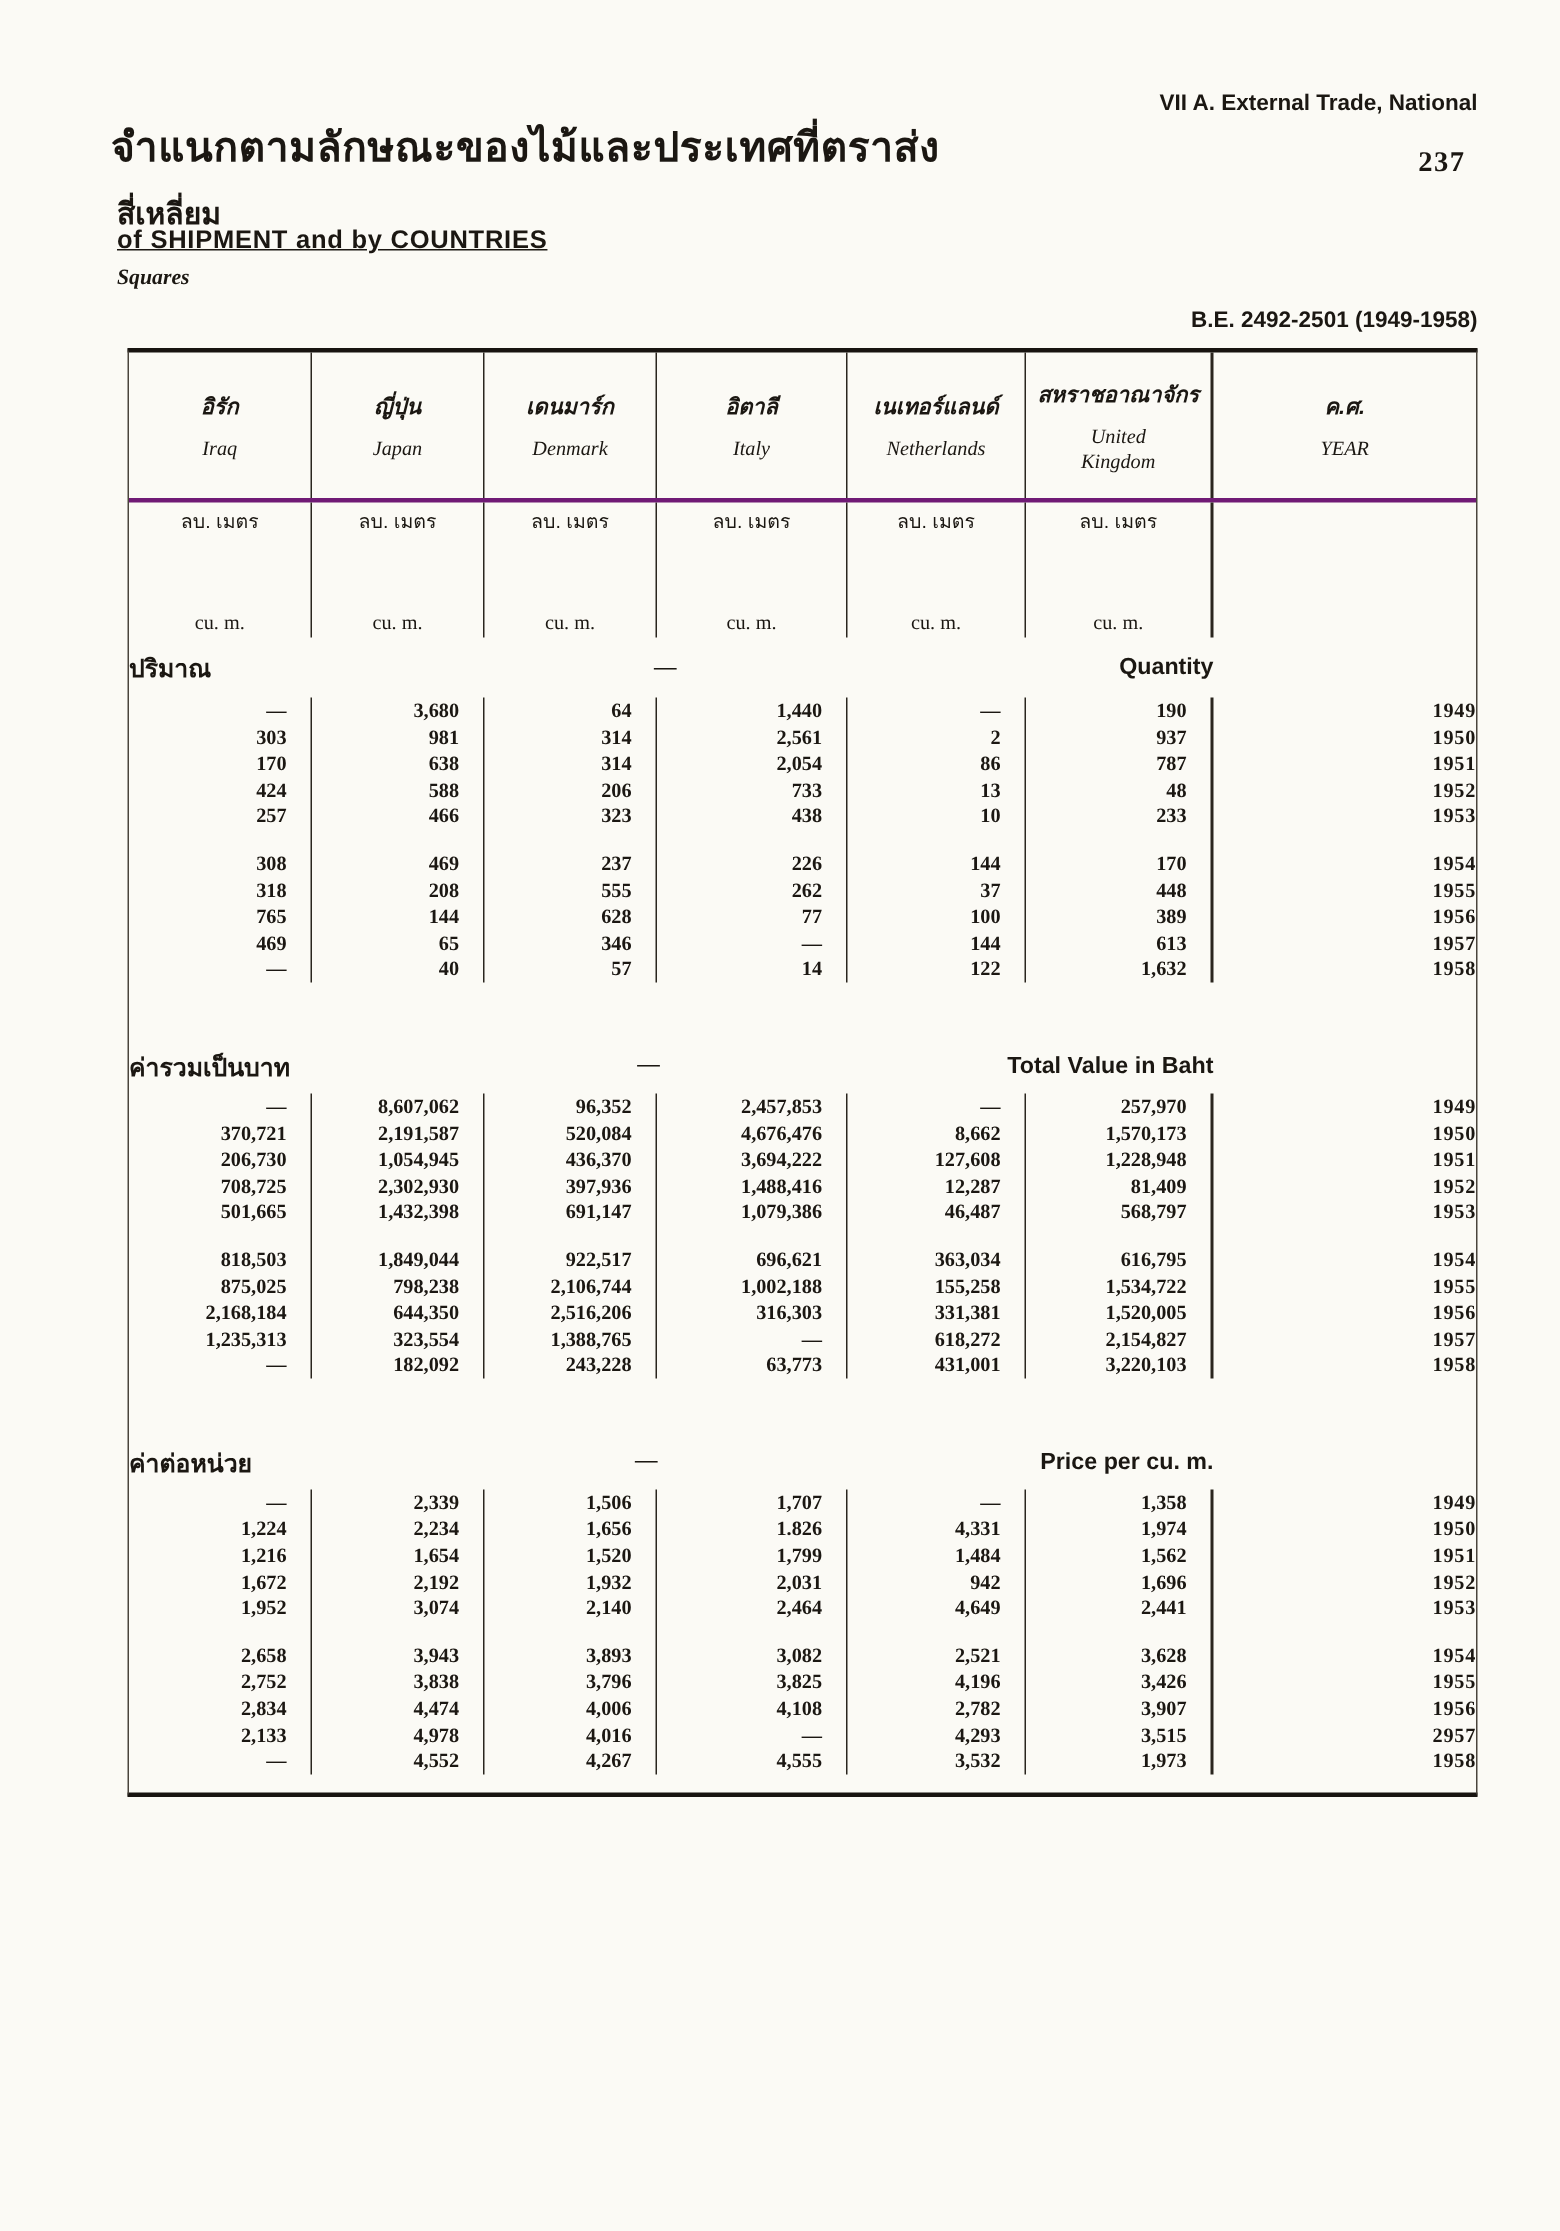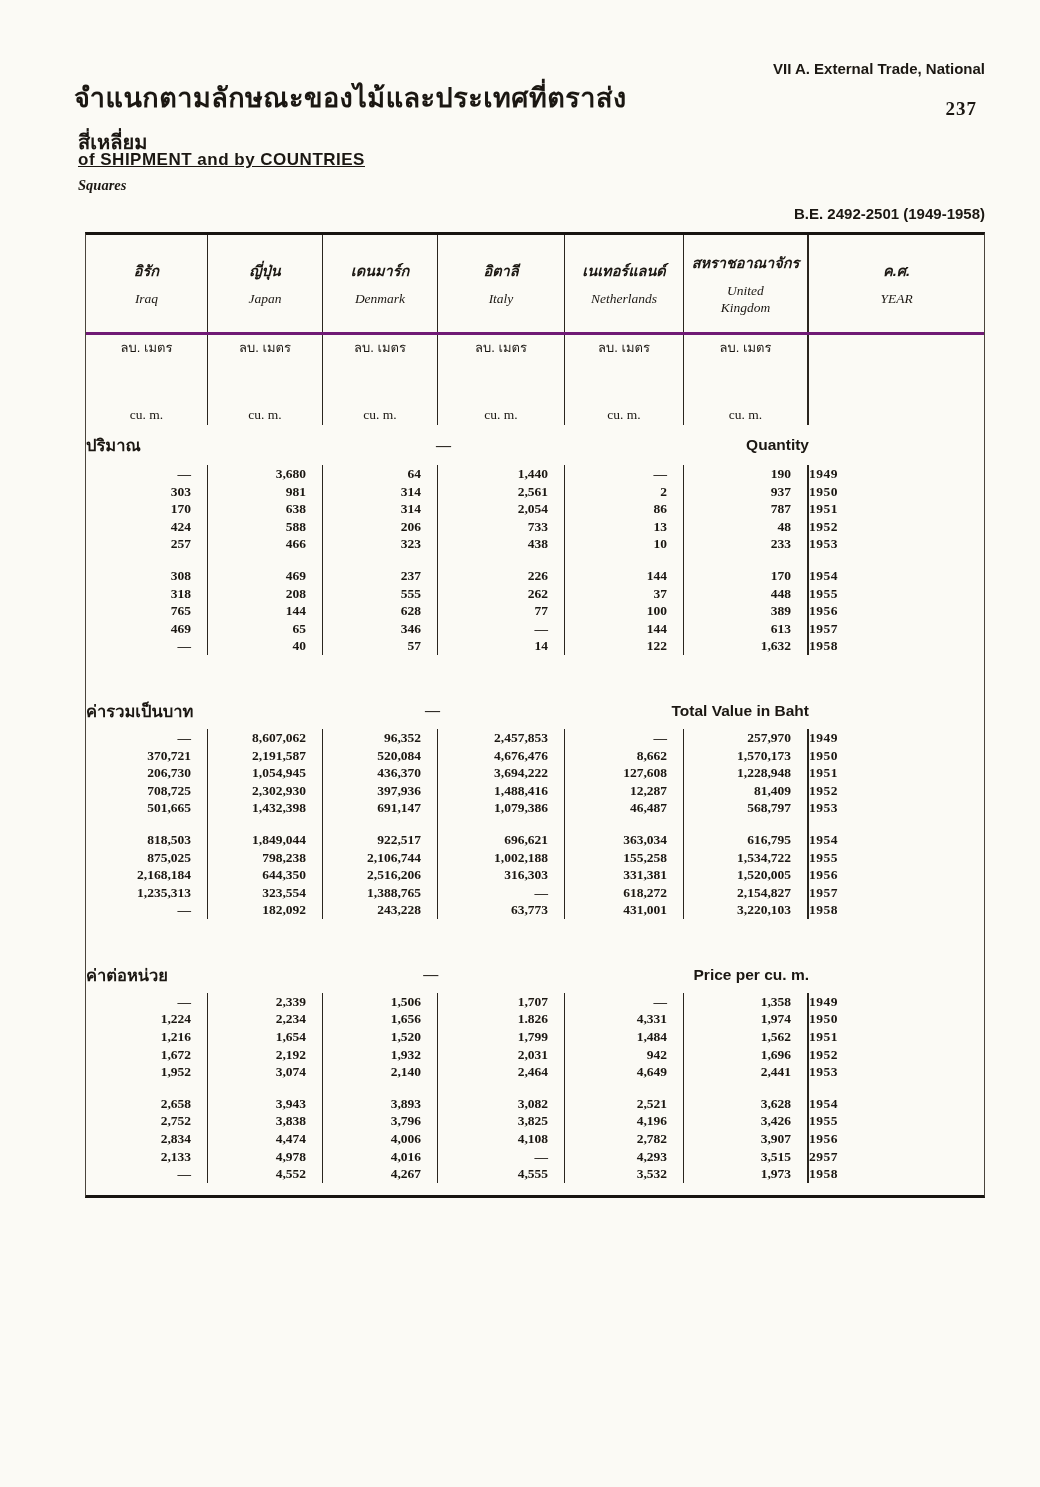--- a/index.html
+++ b/index.html
@@ -51,21 +51,21 @@
   .sec-en   { font-family:"Liberation Sans", sans-serif; font-weight:700; font-size:15.5px; }
   
   .data-area { display:grid; grid-template-columns:122px 115px 115px 127px 119px 125px 1fr; }
   .data-area.last-area { margin-bottom:12px; }
   .data-col { border-right:1px solid #2a251e; }
   .data-col.sep-heavy { border-right-width:2px; }
   .data-col.last { border-right:none; }
   .cell { height:17.6px; line-height:17.6px; font-family:"Liberation Serif", serif;
     font-weight:700; font-size:13.5px; text-align:right; padding-right:16px;
     white-space:nowrap; }
-  .data-col.last .cell { text-align:left; padding-right:0; letter-spacing:.5px; }
+  .data-col.last .cell { text-align:right; padding-right:0; letter-spacing:.5px; }
   .blk-gap { height:14px; }
 </style>
 </head>
 <body>
 
 <div class="page">
   <div class="hdr-thai-title">จำแนกตามลักษณะของไม้และประเทศที่ตราส่ง</div>
   <div class="hdr-thai-sub">สี่เหลี่ยม</div>
   <div class="hdr-en-title">of SHIPMENT and by COUNTRIES</div>
   <div class="hdr-en-sub">Squares</div>

